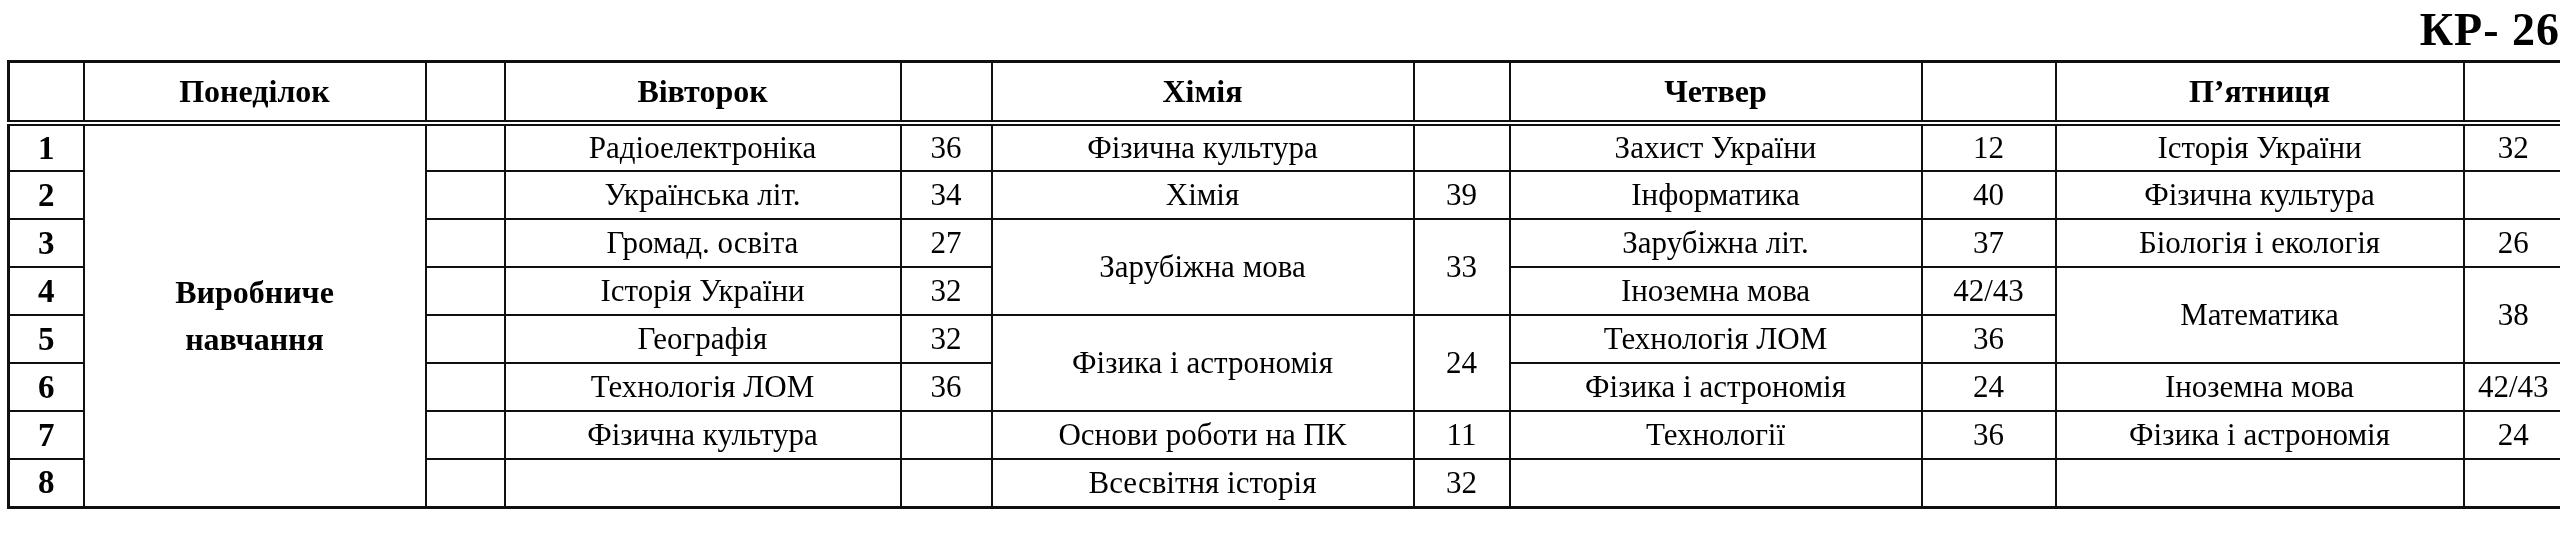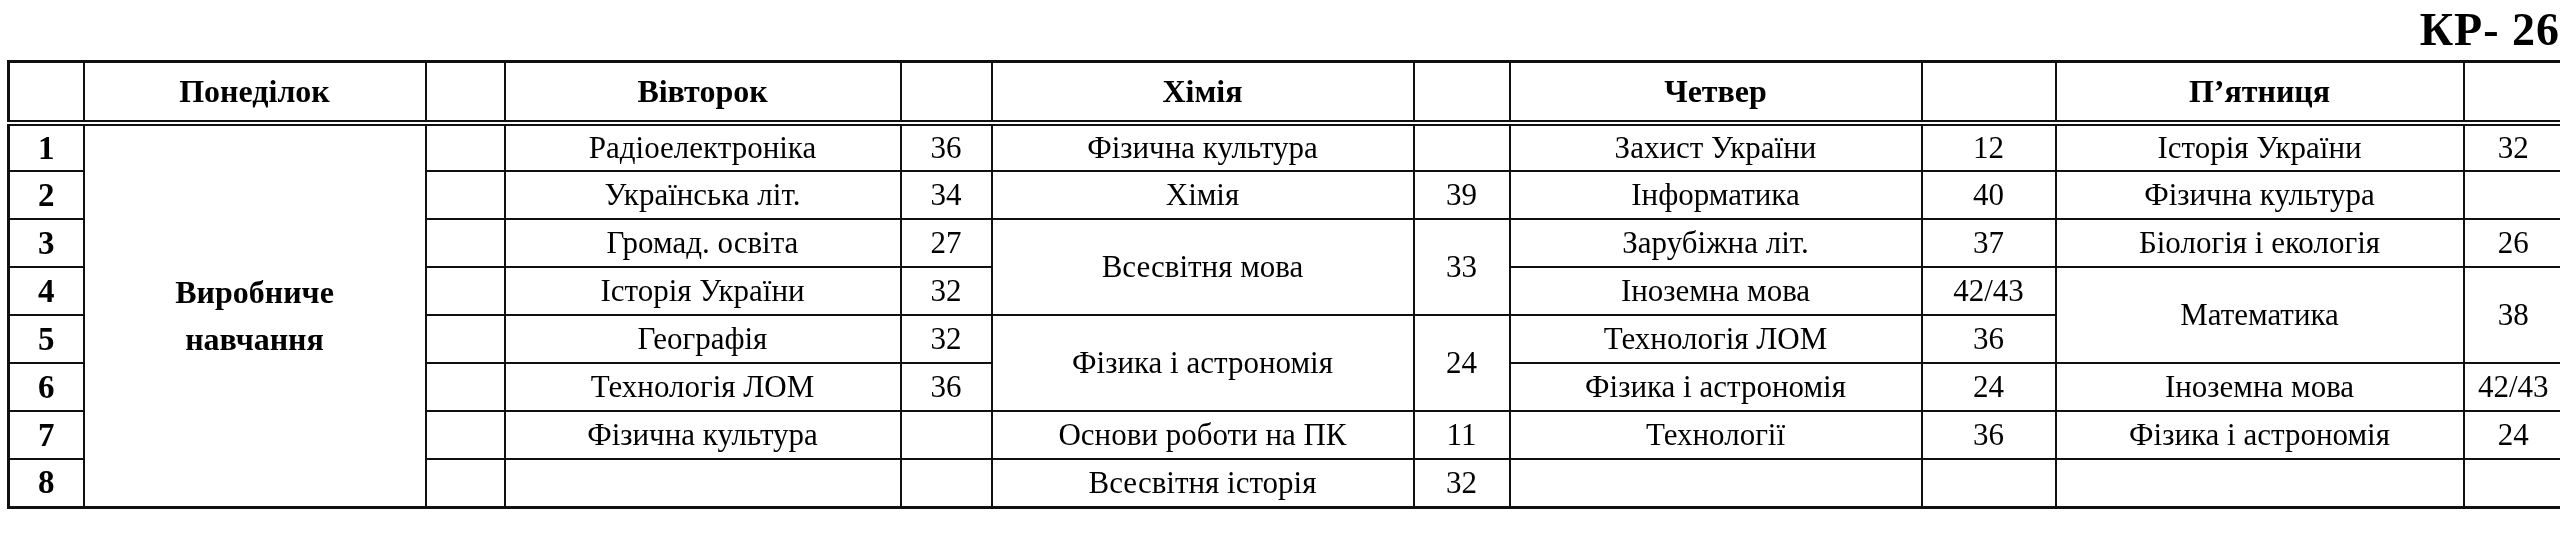--- a/index.html
+++ b/index.html
@@ -122,21 +122,21 @@
         <td class="subject" rowspan="1">Інформатика</td>
         <td class="room" rowspan="1">40</td>
         <td class="subject" rowspan="1">Фізична культура</td>
         <td class="room" rowspan="1"></td>
       </tr>
       <tr>
         <td class="num">3</td>
         <td class="room"></td>
         <td class="subject" rowspan="1">Громад. освіта</td>
         <td class="room" rowspan="1">27</td>
-        <td class="subject" rowspan="2">Всесвітня мова</td>
+        <td class="subject" rowspan="2">Зарубіжна мова</td>
         <td class="room" rowspan="2">33</td>
         <td class="subject" rowspan="1">Зарубіжна літ.</td>
         <td class="room" rowspan="1">37</td>
         <td class="subject" rowspan="1">Біологія і екологія</td>
         <td class="room" rowspan="1">26</td>
       </tr>
       <tr>
         <td class="num">4</td>
         <td class="room"></td>
         <td class="subject" rowspan="1">Історія України</td>

